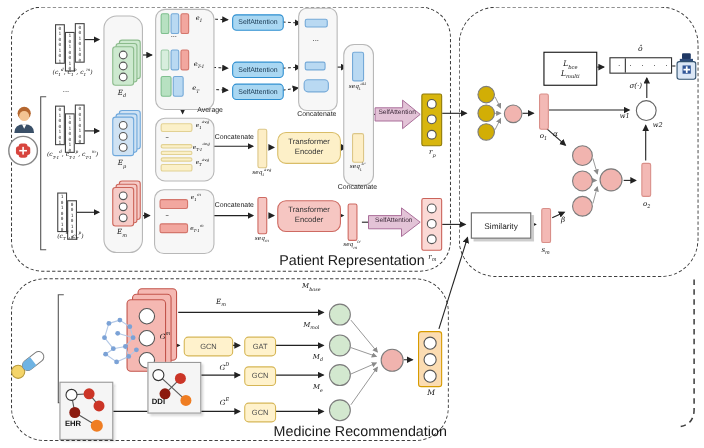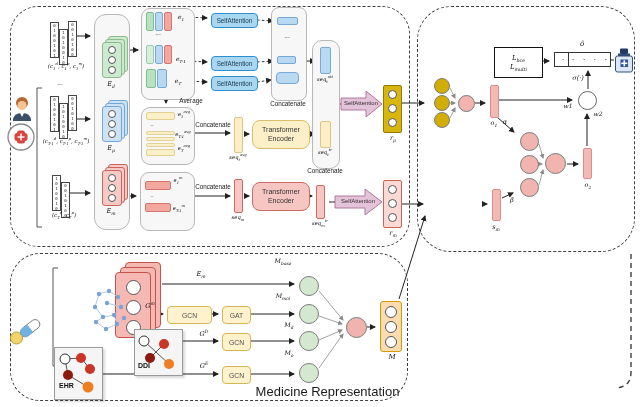--- a/index.html
+++ b/index.html
@@ -315,20 +315,21 @@
   <div class="wc" style="left:388px;top:90px;width:9px;height:9px"></div>
   <div class="wc" style="left:388px;top:104px;width:9px;height:9px"></div>
   <div class="wc" style="left:388px;top:118px;width:9px;height:9px"></div>
   <div class="ml" style="left:385px;top:134px;width:16px;font-size:6.5px">r<sub>p</sub></div>
   <div class="bar" style="left:383px;top:180px;width:19px;height:48px;background:#fbd9d5;border:1px solid #cb635a"></div>
   <div class="wc" style="left:388px;top:185px;width:9px;height:9px"></div>
   <div class="wc" style="left:388px;top:199px;width:9px;height:9px"></div>
   <div class="wc" style="left:388px;top:213px;width:9px;height:9px"></div>
   <div class="ml" style="left:385px;top:229px;width:16px;font-size:6.5px">r<sub>m</sub></div>
 
+  <div class="ttl" style="left:235px;top:229px;width:170px">Patient Representation</div>
 
   <div class="node" style="left:434px;top:78px;width:16px;height:16px;background:#d2ae05"></div>
   <div class="node" style="left:434px;top:95px;width:16px;height:16px;background:#d2ae05"></div>
   <div class="node" style="left:434px;top:112px;width:16px;height:16px;background:#d2ae05"></div>
   <div class="node" style="left:458px;top:95px;width:17px;height:17px;background:#f1b4af"></div>
   <div class="bar" style="left:490px;top:85px;width:9px;height:33px;background:#f3b9b5;border:1px solid #d98f89"></div>
   <div class="ml" style="left:486px;top:119px;width:16px;font-size:6.5px">o<sub>1</sub></div>
   <div class="ml" style="left:499px;top:118px;width:12px;font-size:6.5px">α</div>
   <div class="ml" style="left:506px;top:196px;width:12px;font-size:6.5px">β</div>
   <div class="ml" style="left:560px;top:102px;width:16px">w1</div>
@@ -336,20 +337,21 @@
   <div class="ml" style="left:567px;top:74px;width:22px;font-size:6.5px">σ(·)</div>
   <div class="node" style="left:578px;top:91px;width:19px;height:19px;background:#fff;border:1px solid #666"></div>
   <div class="bar" style="left:583px;top:148px;width:9px;height:31px;background:#f3b9b5;border:1px solid #d98f89"></div>
   <div class="ml" style="left:580px;top:181px;width:16px;font-size:6.5px">o<sub>2</sub></div>
   <div class="node" style="left:520px;top:132px;width:19px;height:19px;background:#f1b4af"></div>
   <div class="node" style="left:520px;top:155px;width:19px;height:19px;background:#f1b4af"></div>
   <div class="node" style="left:520px;top:178px;width:19px;height:19px;background:#f1b4af"></div>
   <div class="node" style="left:545px;top:153px;width:21px;height:21px;background:#f1b4af"></div>
   <div class="bar" style="left:492px;top:189px;width:9px;height:32px;background:#f3b9b5;border:1px solid #d98f89"></div>
   <div class="ml" style="left:488px;top:223px;width:16px;font-size:6.5px">s<sub>m</sub></div>
+  <div class="simbox" style="left:428px;top:193px;width:53px;height:22px">Similarity</div>
   <div class="lossbox" style="left:494px;top:47px;width:47px;height:29px">
     <div class="lossline">L<sub>bce</sub></div>
     <div class="lossline">L<sub>multi</sub></div>
   </div>
   <div class="obar" style="left:554px;top:52px;width:57px;height:15px">
     <div style="position:absolute;left:13px;top:0;width:1px;height:100%;background:#333"></div>
     <div class="lbl" style="left:4px;top:2px;width:8px;font-size:8px">·</div>
     <div class="lbl" style="left:16px;top:2px;width:40px;font-size:8px;letter-spacing:3px">· · · ·</div>
   </div>
   <div class="ml" style="left:575px;top:40px;width:14px;font-size:7px">ô</div>
@@ -444,15 +446,15 @@
   <div class="ml" style="left:280px;top:321px;width:18px;font-size:6.3px">M<sub>d</sub></div>
   <div class="ml" style="left:280px;top:349px;width:18px;font-size:6.3px">M<sub>e</sub></div>
   <div class="node" style="left:346px;top:317px;width:21px;height:21px;background:#f0b3ae"></div>
 
   <div class="bar" style="left:380px;top:301px;width:22px;height:51px;background:#fbdcb2;border:1px solid #d79b00;border-radius:3px"></div>
   <div class="wc" style="left:385px;top:306px;width:12px;height:12px"></div>
   <div class="wc" style="left:385px;top:321px;width:12px;height:12px"></div>
   <div class="wc" style="left:385px;top:336px;width:12px;height:12px"></div>
   <div class="ml" style="left:386px;top:353px;width:12px;font-size:7px">M</div>
 
-  <div class="ttl" style="left:235px;top:384px;width:185px">Medicine Representation</div>
+  <div class="ttl" style="left:235px;top:384px;width:185px">Medicine Recommendation</div>
 
 </div>
 
 </body></html>

